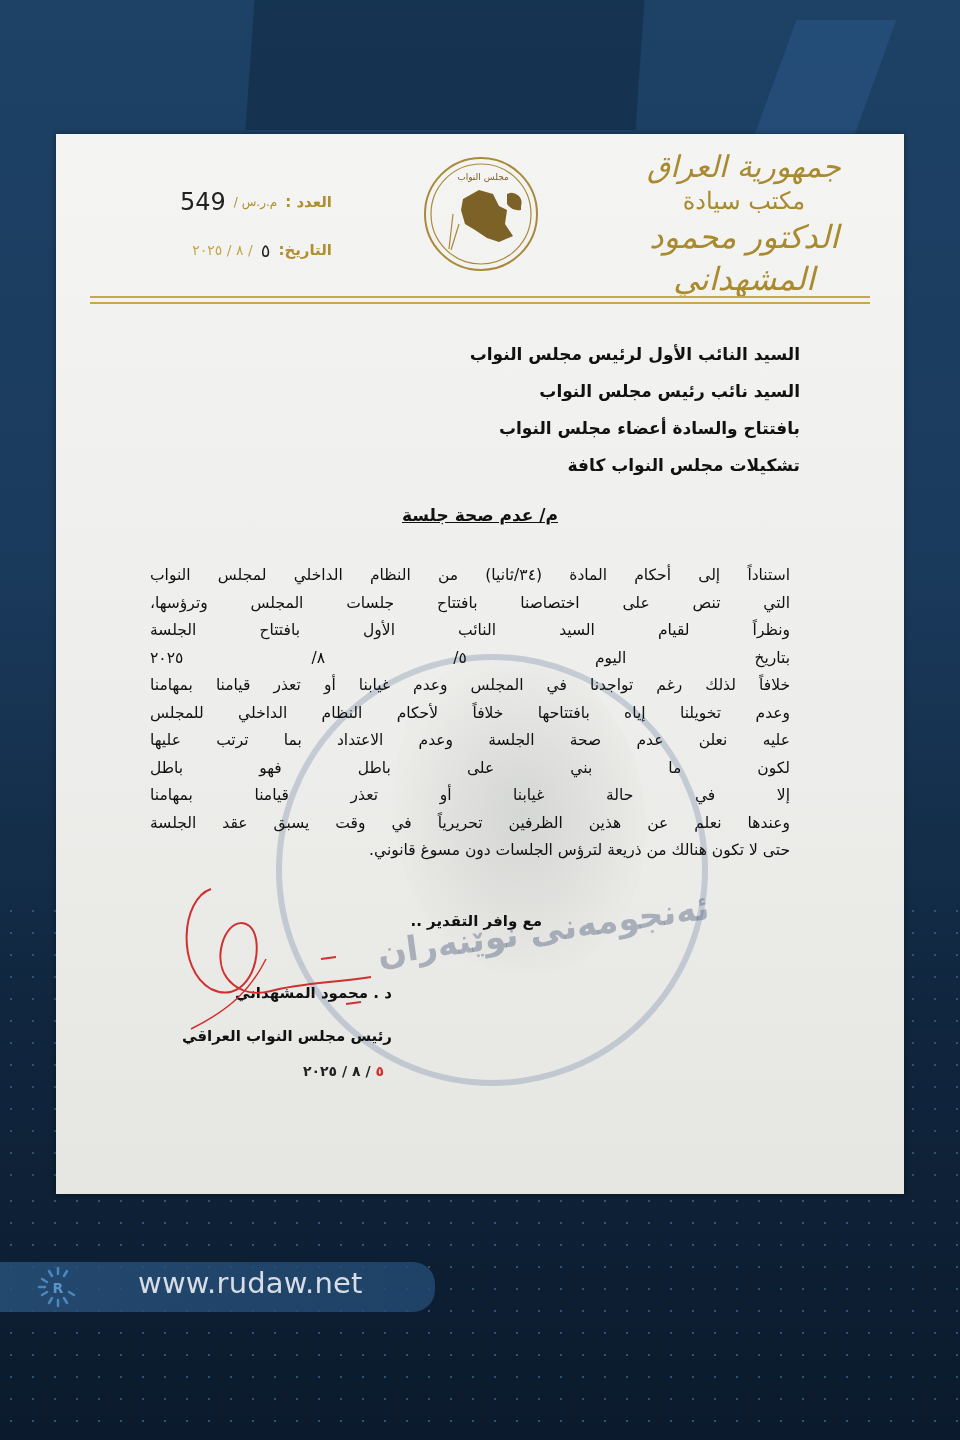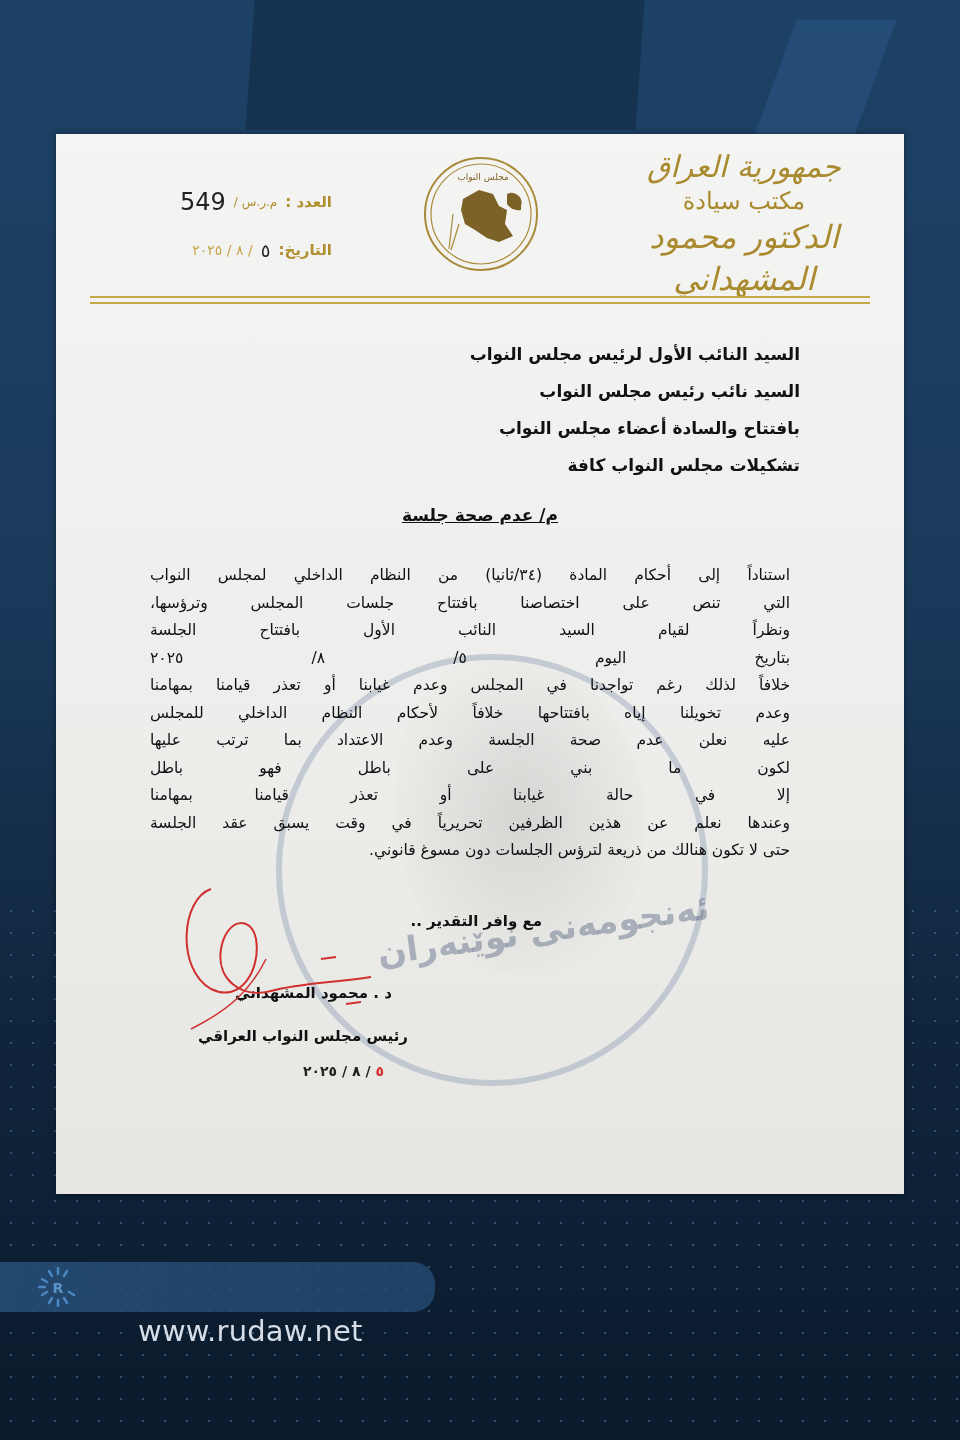--- a/index.html
+++ b/index.html
@@ -55,21 +55,21 @@
     position:absolute; left:0; right:0; top:347px; text-align:center;
     font-weight:bold; font-size:17px; text-decoration:underline;margin-top:24px;
   }
   .body {
     position:absolute; right:114px; top:428px; width:640px;
     font-size:15.5px; line-height:27.5px; text-align:justify; text-align-last:justify;
   }
   .body p { margin:0; }
   .closing { position:absolute; right:362px; top:778px; font-weight:bold; font-size:15px; }
   .sig-name { position:absolute; right:512px; top:850px; font-weight:bold; font-size:15px; }
-  .sig-title { position:absolute; right:496px; top:893px; font-weight:bold; font-size:15px; }
+  .sig-title { position:absolute; right:512px; top:893px; font-weight:bold; font-size:15px; }
   .sig-date { position:absolute; right:520px; top:929px; font-weight:bold; font-size:14px; color:#222; }
   .sig-date .day { color:#d0312f; }
   .stamp {
     position:absolute; left:220px; top:520px; width:420px; height:420px;
     border:6px solid rgba(120,140,170,0.35); border-radius:50%;
   }
   .stamp-text {
     position:absolute; left:320px; top:776px; font-size:34px; font-weight:bold;
     color:rgba(90,105,130,0.45); direction:rtl; transform:rotate(-8deg);
   }
@@ -80,21 +80,21 @@
   }
   .signature { position:absolute; left:115px; top:745px; width:230px; height:160px; }
   .footer-bar {
     position:absolute; left:0; top:1262px; width:435px; height:50px;
     background: linear-gradient(90deg, rgba(40,80,120,0.85), rgba(35,75,115,0.8));
     border-top-right-radius:22px; border-bottom-right-radius:22px;
   }
   .footer-logo { position:absolute; left:36px; top:1265px; width:44px; height:44px; }
   .footer-url {
     position:absolute; left:138px; top:1266px; font-family:"DejaVu Sans", sans-serif;
-    font-size:29px; color:#d6dde6; letter-spacing:0.2px;margin-top:48px;
+    font-size:29px; color:#d6dde6; letter-spacing:0.2px;
   }
 </style>
 </head>
 <body>
 
 <div class="bg-shape1"></div>
 <div class="bg-shape2"></div>
 <div class="bg-dots-top"></div>
 <div class="bg-dots"></div>
 

